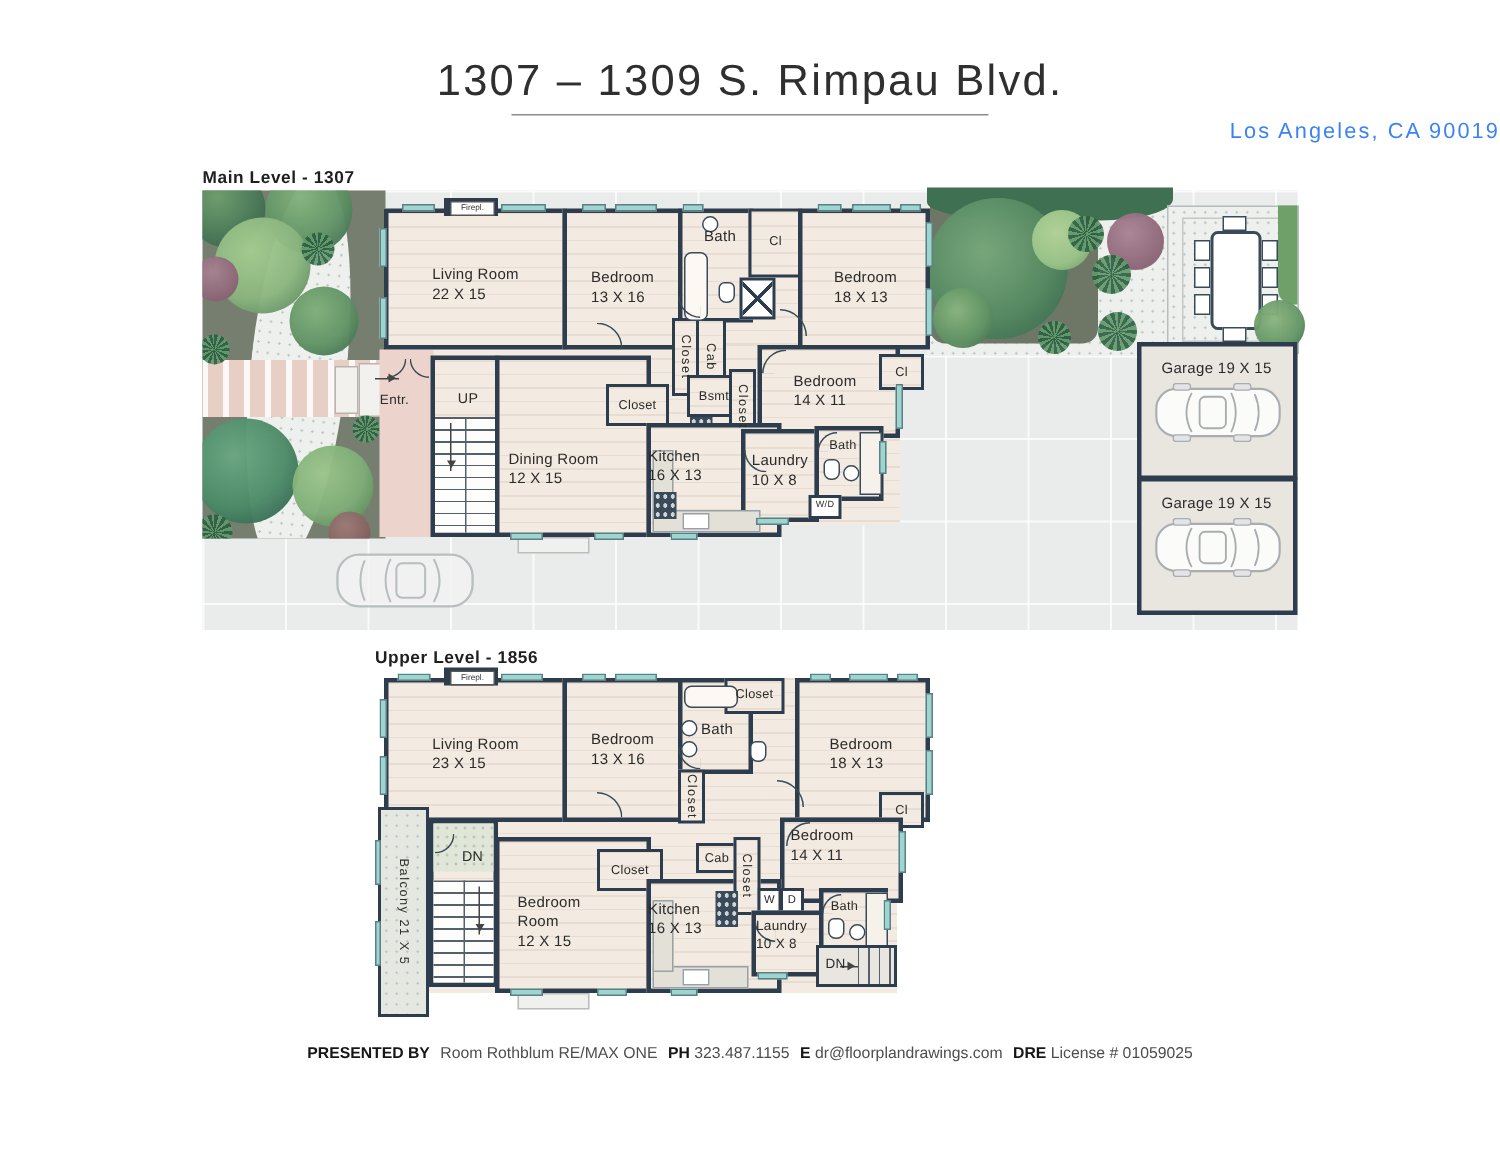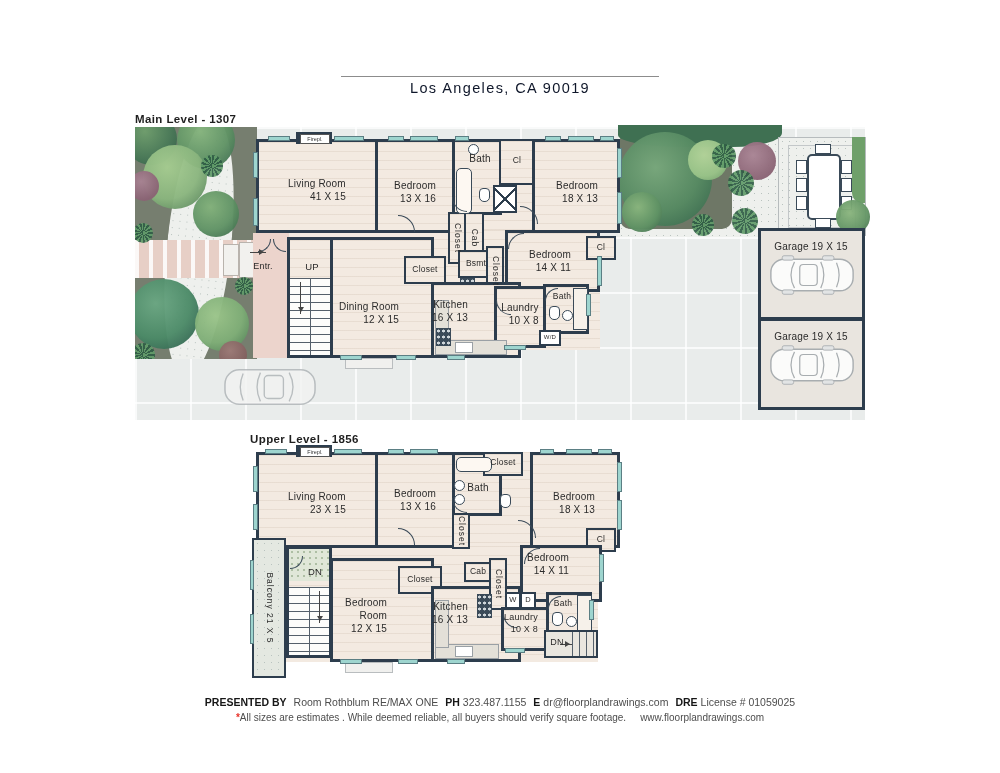--- a/index.html
+++ b/index.html
@@ -1,19 +1,19 @@
 <!DOCTYPE html>
 <html><head>
 <meta charset="utf-8">
 <style>
   html,body{margin:0;padding:0;background:#fff}
   #canvas{position:relative;width:1000px;height:773px;background:#fff;overflow:hidden;
           font-family:"Liberation Sans", sans-serif;color:#2b2b2b}
   .abs{position:absolute}
-  .lbl{position:absolute;font-size:10px;line-height:1.3;text-align:right;color:#2b2b2b;
+  .lbl{position:absolute;font-size:10px;line-height:1.3;text-align:left;color:#2b2b2b;
        transform:translate(-50%,-50%);white-space:nowrap;letter-spacing:.2px}
   .sm{font-size:8.5px}
   .xs{font-size:6px}
   .vlbl{writing-mode:vertical-rl;letter-spacing:1px}
   .room{position:absolute;background:#f3eae1;border:3px solid #2d3d4d;box-sizing:border-box;
         background-image:repeating-linear-gradient(to bottom,rgba(180,160,140,.18) 0 1px,transparent 1px 9px)}
   .room2{border-width:2px}
   .base{position:absolute;background:#f3eae1;
         background-image:repeating-linear-gradient(to bottom,rgba(180,160,140,.18) 0 1px,transparent 1px 9px)}
   .win{position:absolute;background:#9ed5cf;box-shadow:0 0 0 1px #5b7f84 inset}
@@ -47,22 +47,23 @@
   .fseg{margin-left:7px}
   .firebox{position:absolute;background:#2d3d4d}
   .firelbl{position:absolute;background:#fff;border:1px solid #555;font-size:5.5px;color:#333;
            display:flex;align-items:center;justify-content:center;border-radius:1px}
 </style>
 </head>
 <body>
 
 <div id="canvas">
 
+  <div class="abs" style="top:38px;left:0;width:100%;text-align:center;font-size:29px;letter-spacing:1.5px;color:#2f2f2f">1307 – 1309 S. Rimpau Blvd.</div>
   <div class="abs" style="top:76px;left:341px;width:318px;border-top:1px solid #8c8c8c"></div>
-  <div class="abs" style="top:80px;left:0;width:100%;text-align:center;font-size:14.5px;letter-spacing:1.4px;color:#0f172a">Los Angeles, CA 90019</div>
+  <div class="abs" style="top:80px;left:0;width:100%;text-align:right;font-size:14.5px;letter-spacing:1.4px;color:#3b82f6">Los Angeles, CA 90019</div>
 
   <div class="seclbl" style="left:135px;top:113px">Main Level - 1307</div>
 
   <div class="abs" style="left:135px;top:127px;width:730px;height:293px;background:#e9eceb;
               background-image:linear-gradient(rgba(255,255,255,.75) 1.5px,transparent 1.5px),linear-gradient(90deg,rgba(255,255,255,.75) 1.5px,transparent 1.5px);
               background-size:55px 55px"></div>
 
   <div class="abs" style="left:135px;top:127px;width:122px;height:232px;background:#767e6f;overflow:hidden">
     <div class="abs speckle" style="left:32px;top:-12px;width:64px;height:262px;border-radius:50%;transform:rotate(6deg)"></div>
     <div class="abs" style="left:0;top:113px;width:122px;height:38px;background:#e7cfc6;
@@ -229,21 +230,21 @@
   <div class="win" style="left:617px;top:192px;width:5px;height:32px"></div>
   <div class="win" style="left:597px;top:256px;width:5px;height:30px"></div>
   <div class="win" style="left:340px;top:355px;width:22px;height:5px"></div>
   <div class="win" style="left:396px;top:355px;width:20px;height:5px"></div>
   <div class="win" style="left:447px;top:355px;width:18px;height:5px"></div>
   <div class="win" style="left:504px;top:345px;width:22px;height:5px"></div>
   <div class="win" style="left:586px;top:294px;width:5px;height:22px"></div>
 
   <div class="lbl" style="left:317px;top:190px">
     <div>Living Room</div>
-    <div>41 X 15</div>
+    <div>22 X 15</div>
   </div>
   <div class="lbl" style="left:415px;top:192px">
     <div>Bedroom</div>
     <div>13 X 16</div>
   </div>
   <div class="lbl" style="left:480px;top:158px">Bath</div>
   <div class="lbl sm" style="left:517px;top:161px">Cl</div>
   <div class="lbl" style="left:577px;top:192px">
     <div>Bedroom</div>
     <div>18 X 13</div>
@@ -393,17 +394,14 @@
   <div class="lbl" style="left:521px;top:624px;font-size:9px">
     <div>Laundry</div>
     <div>10 X 8</div>
   </div>
   <div class="lbl sm" style="left:563px;top:604px">Bath</div>
   <div class="lbl sm" style="left:557px;top:643px;font-size:9px">DN</div>
 
   <div class="f1">
     <span class="fb">PRESENTED BY</span><span class="fseg">Room Rothblum  RE/MAX ONE</span><span class="fb fseg">PH</span><span style="margin-left:3px">323.487.1155</span><span class="fb fseg">E</span><span style="margin-left:3px">dr@floorplandrawings.com</span><span class="fb fseg">DRE</span><span style="margin-left:3px">License # 01059025</span>
   </div>
-  <div class="f2">
-    <span style="color:#e8332a;font-weight:bold">*</span><span>All sizes are estimates . While deemed reliable, all buyers should verify square footage.</span><span style="margin-left:14px">www.floorplandrawings.com</span>
-  </div>
 
 </div>
 
 </body></html>

